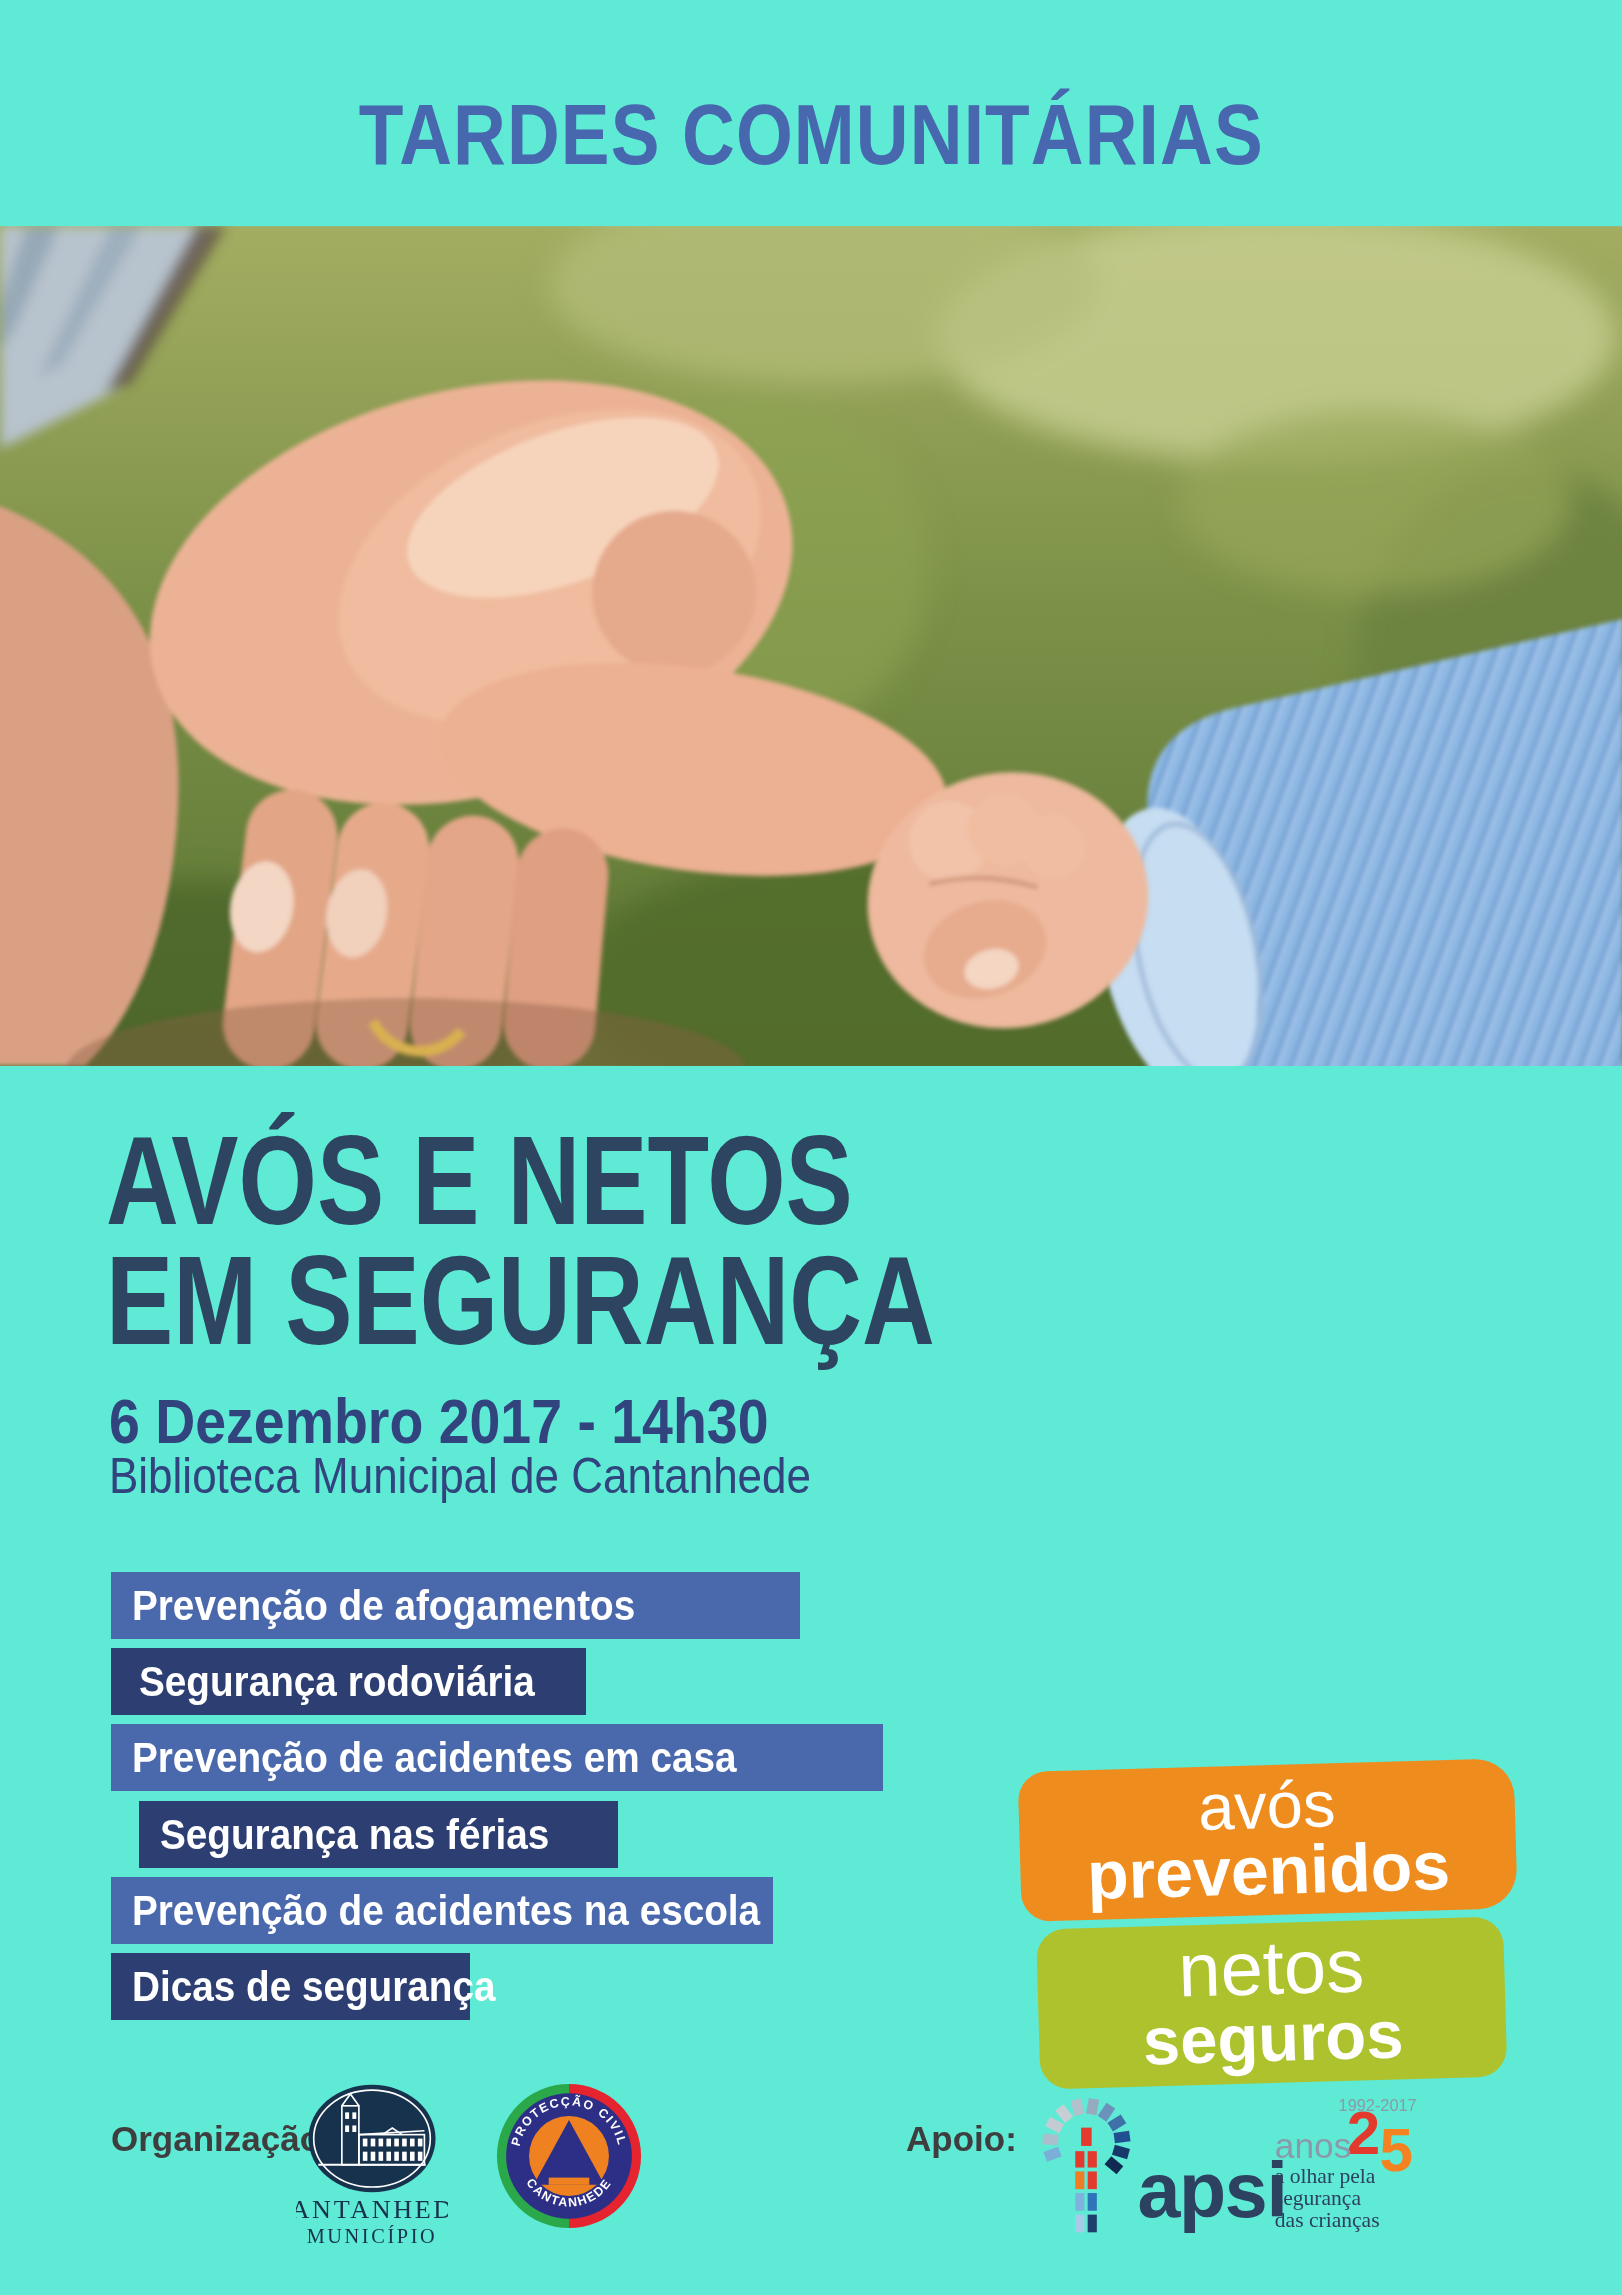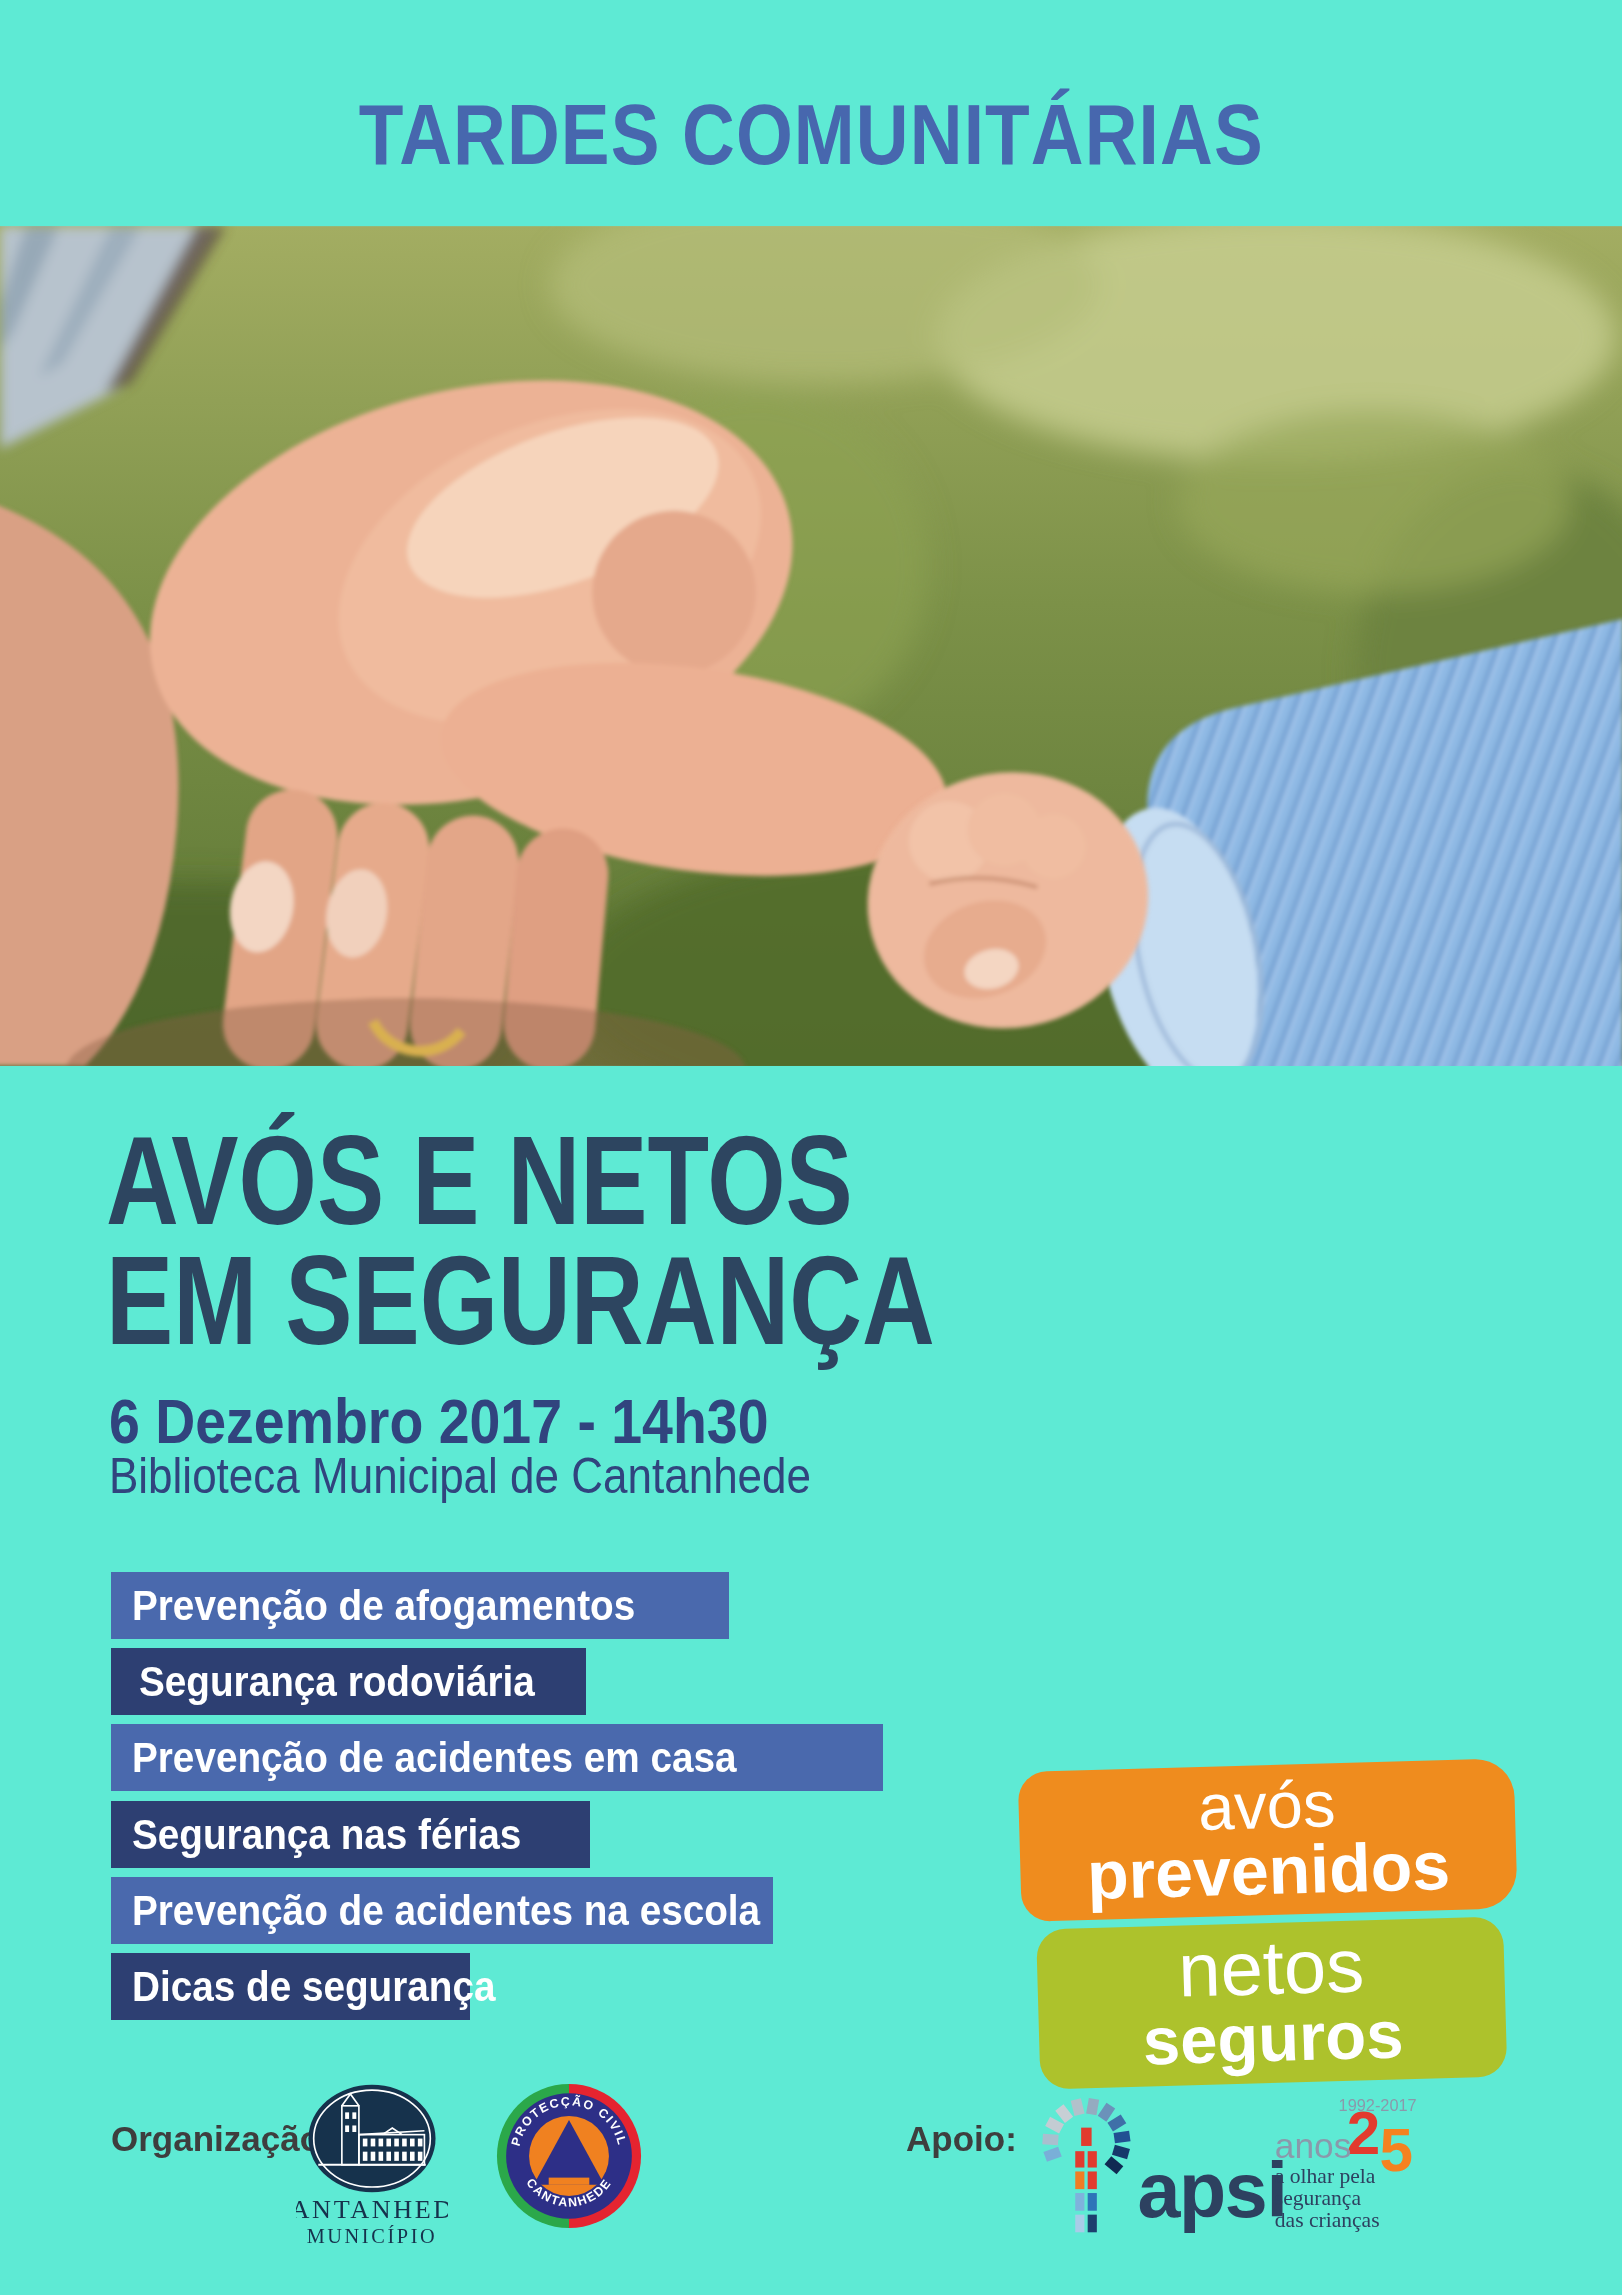--- a/index.html
+++ b/index.html
@@ -34,24 +34,24 @@
   
   .topics { position:absolute; left:111px; top:1572px; }
   .topic {
     box-sizing:border-box; height:67px; margin-bottom:9.2px;
     display:flex; align-items:center; padding-left:21px;
     color:#ffffff; font-size:43px; font-weight:700; white-space:nowrap;
   }
   .topic span { display:inline-block; transform:scaleX(.9); transform-origin:0 50%; }
   .topic.medium { background:#4a69ad; }
   .topic.dark   { background:#2d3f72; }
-  .topic:nth-of-type(1) { width:618px; }
+  .topic:nth-of-type(1) { width:689px; }
   .topic:nth-of-type(2) { width:475px;justify-content:center; }
   .topic:nth-of-type(3) { width:772px; }
-  .topic:nth-of-type(4) { width:479px; }
+  .topic:nth-of-type(4) { width:479px;margin-left:28px; }
   .topic:nth-of-type(5) { width:662px; }
   .topic:nth-of-type(6) { width:359px; }
   
   .badge { position:absolute; left:1022px; top:1765px; transform:rotate(-1.6deg); transform-origin:50% 50%; }
   .badge-box { text-align:center; color:#ffffff; }
   .badge-orange {
     width:496px; background:#ef8c1e; border-radius:29px 39px 39px 29px;
     padding:9.2px 0 13px;
   }
   .badge-green {

